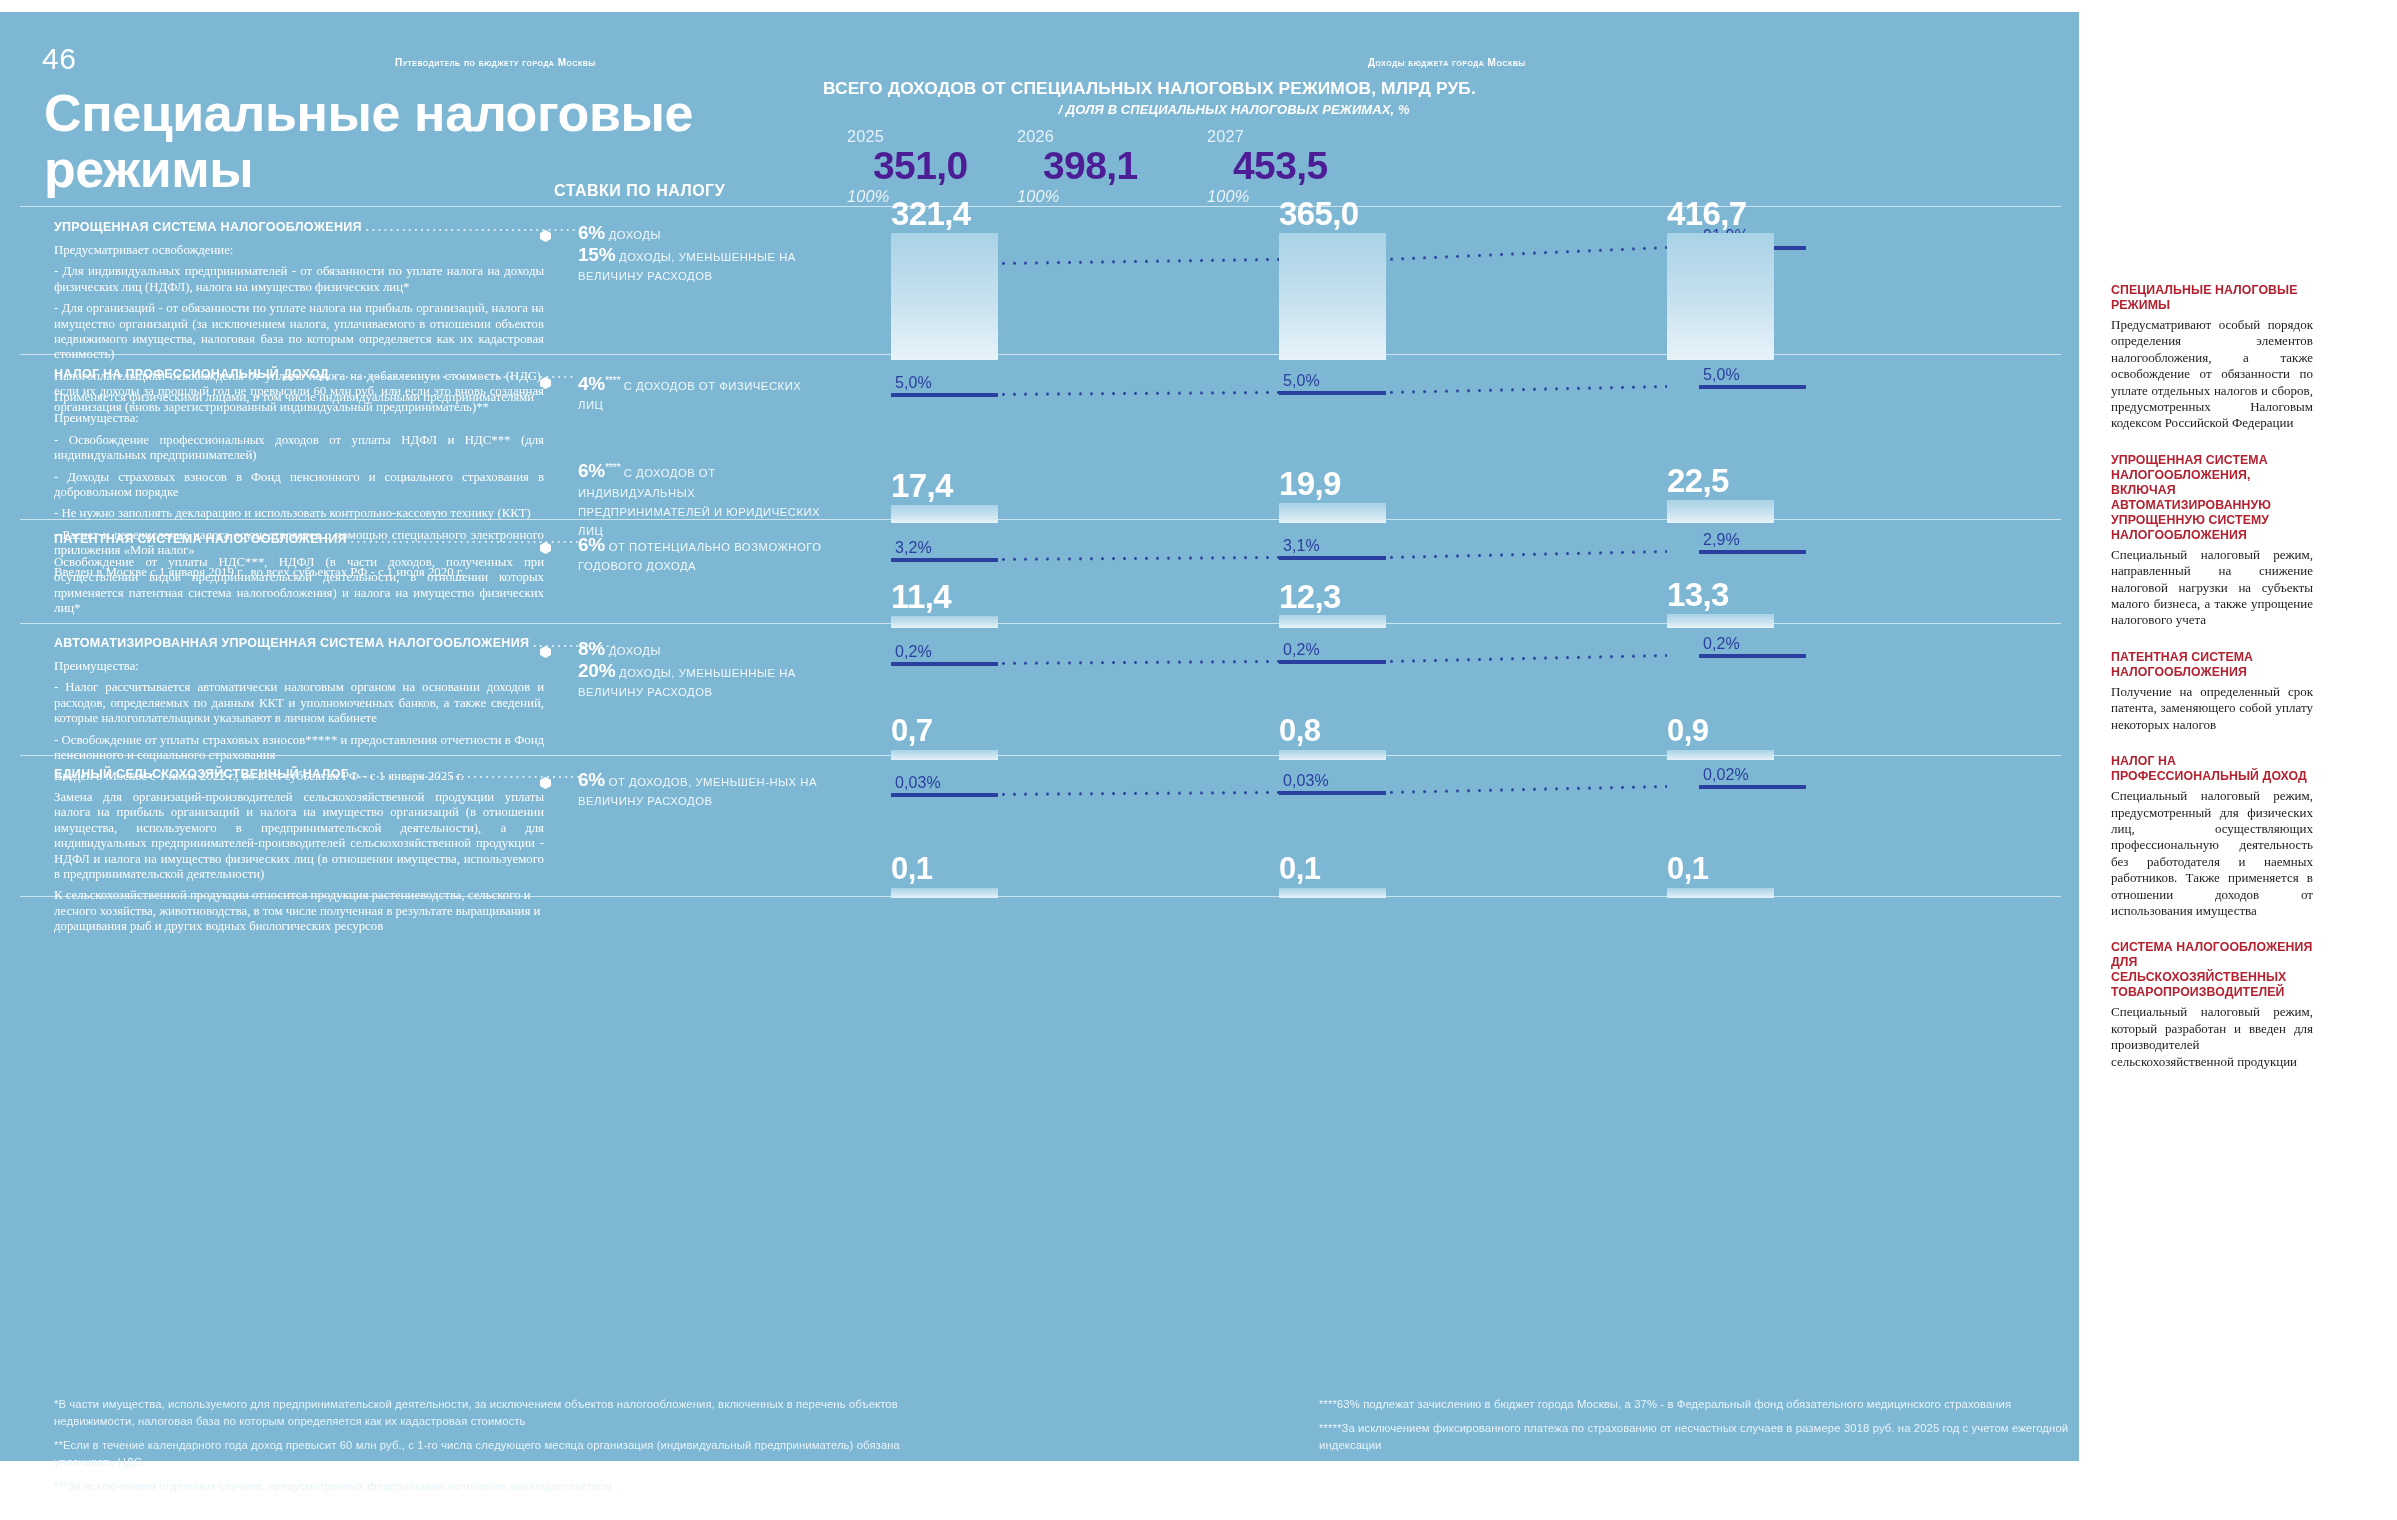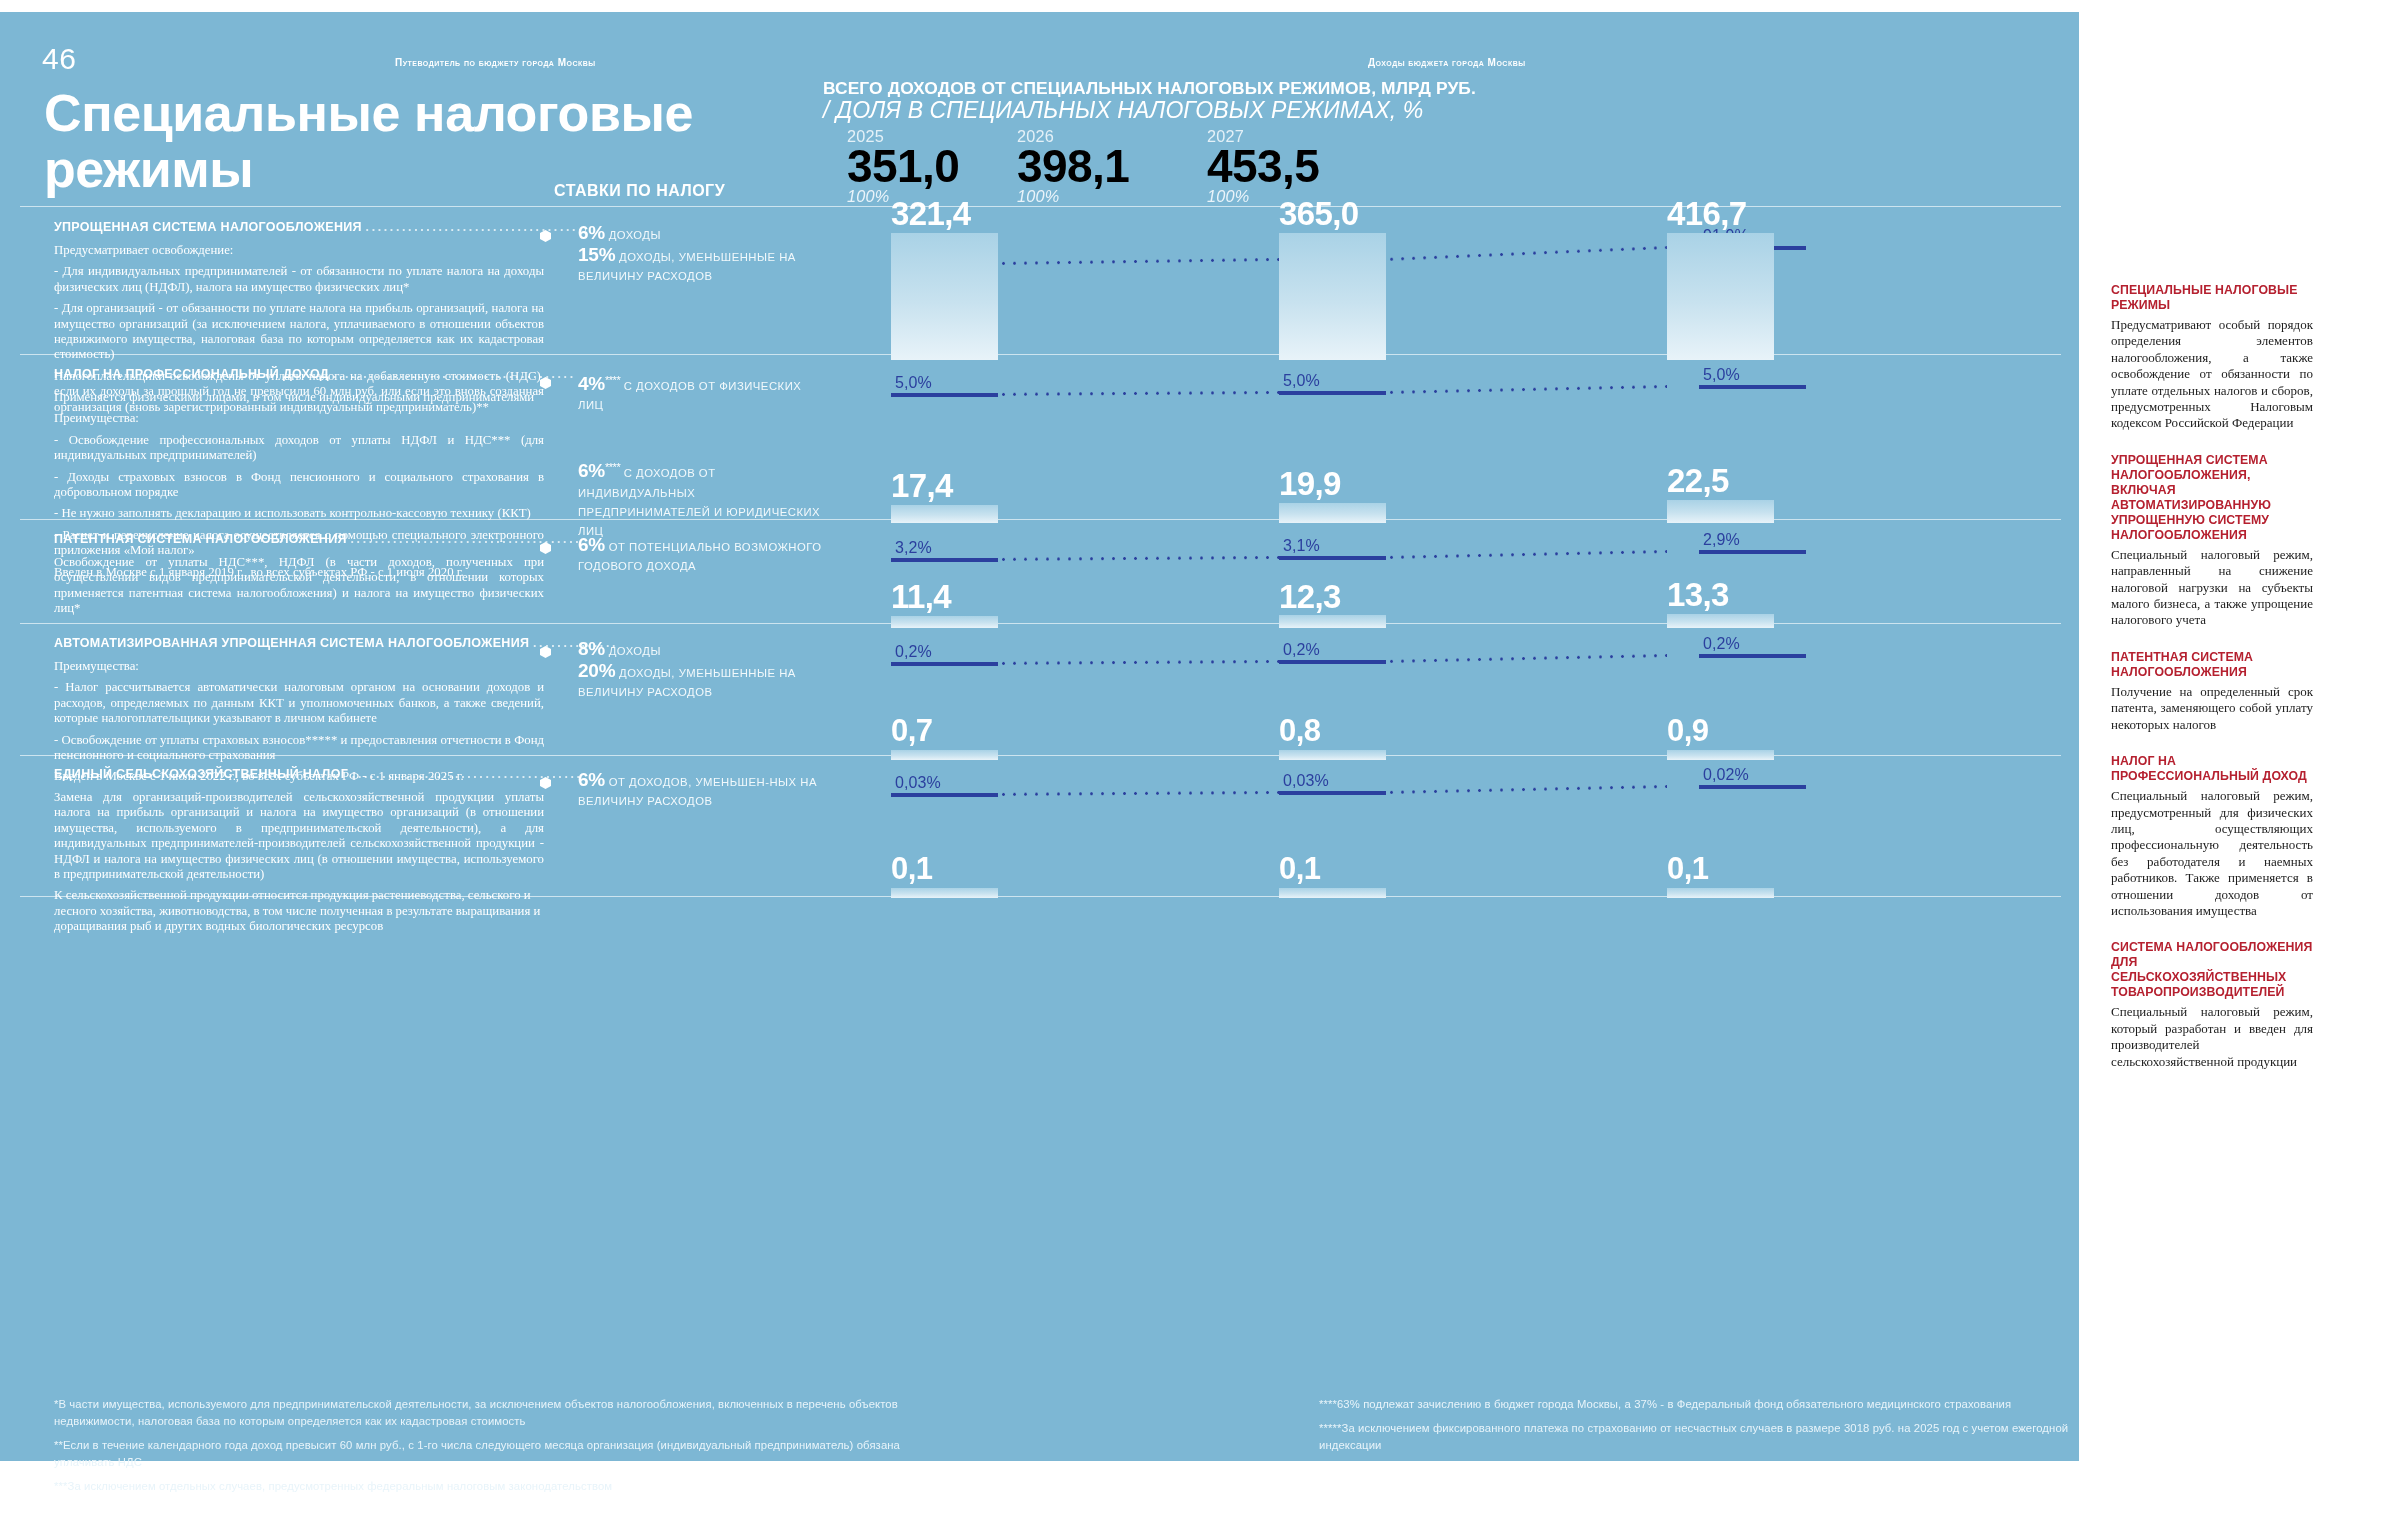--- a/index.html
+++ b/index.html
@@ -61,29 +61,29 @@
     line-height: 56px; letter-spacing: -0.4px;
   }
 
   
   .chart-title {
     position: absolute; left: 823px; top: 65px; width: 822px;
     color: #ffffff; font-weight: bold; font-size: 17.4px;
     line-height: 22px; letter-spacing: 0.1px;
   }
   .chart-title .sub {
-    font-weight: normal; font-style: italic; font-size: 23px;
+    font-weight: bold; font-style: italic; font-size: 13px; text-align: center;
   }
   .totals { position: absolute; left: 823px; top: 115px; width: 554px; height: 79px; }
   .total-col { position: absolute; width: 198px; }
   .total-col.c0 { left: 24px; }
   .total-col.c1 { left: 194px; }
   .total-col.c2 { left: 384px; }
   .total-year { color: #e4f1f8; font-size: 16.3px; font-weight: 300; letter-spacing: 0.2px; }
-  .total-val  { color: #000000; font-size: 46px; font-weight: bold; letter-spacing: -0.6px; line-height: 42px; margin-top: -1px;}
+  .total-val  { color: #4c1d95; font-size: 39px; font-weight: bold; letter-spacing: -0.6px; line-height: 42px; margin-top: -1px; margin-left: 26px;}
   .total-pct  { color: #eaf4fa; font-size: 16.3px; font-style: italic; letter-spacing: 0.2px; }
 
   .rates-head {
     position: absolute; left: 554px; top: 170px;
     color: #ffffff; font-weight: bold; font-size: 16px; letter-spacing: 0.5px;
   }
 
   
   .hr {
     position: absolute; left: 20px; width: 2041px; height: 1px;

